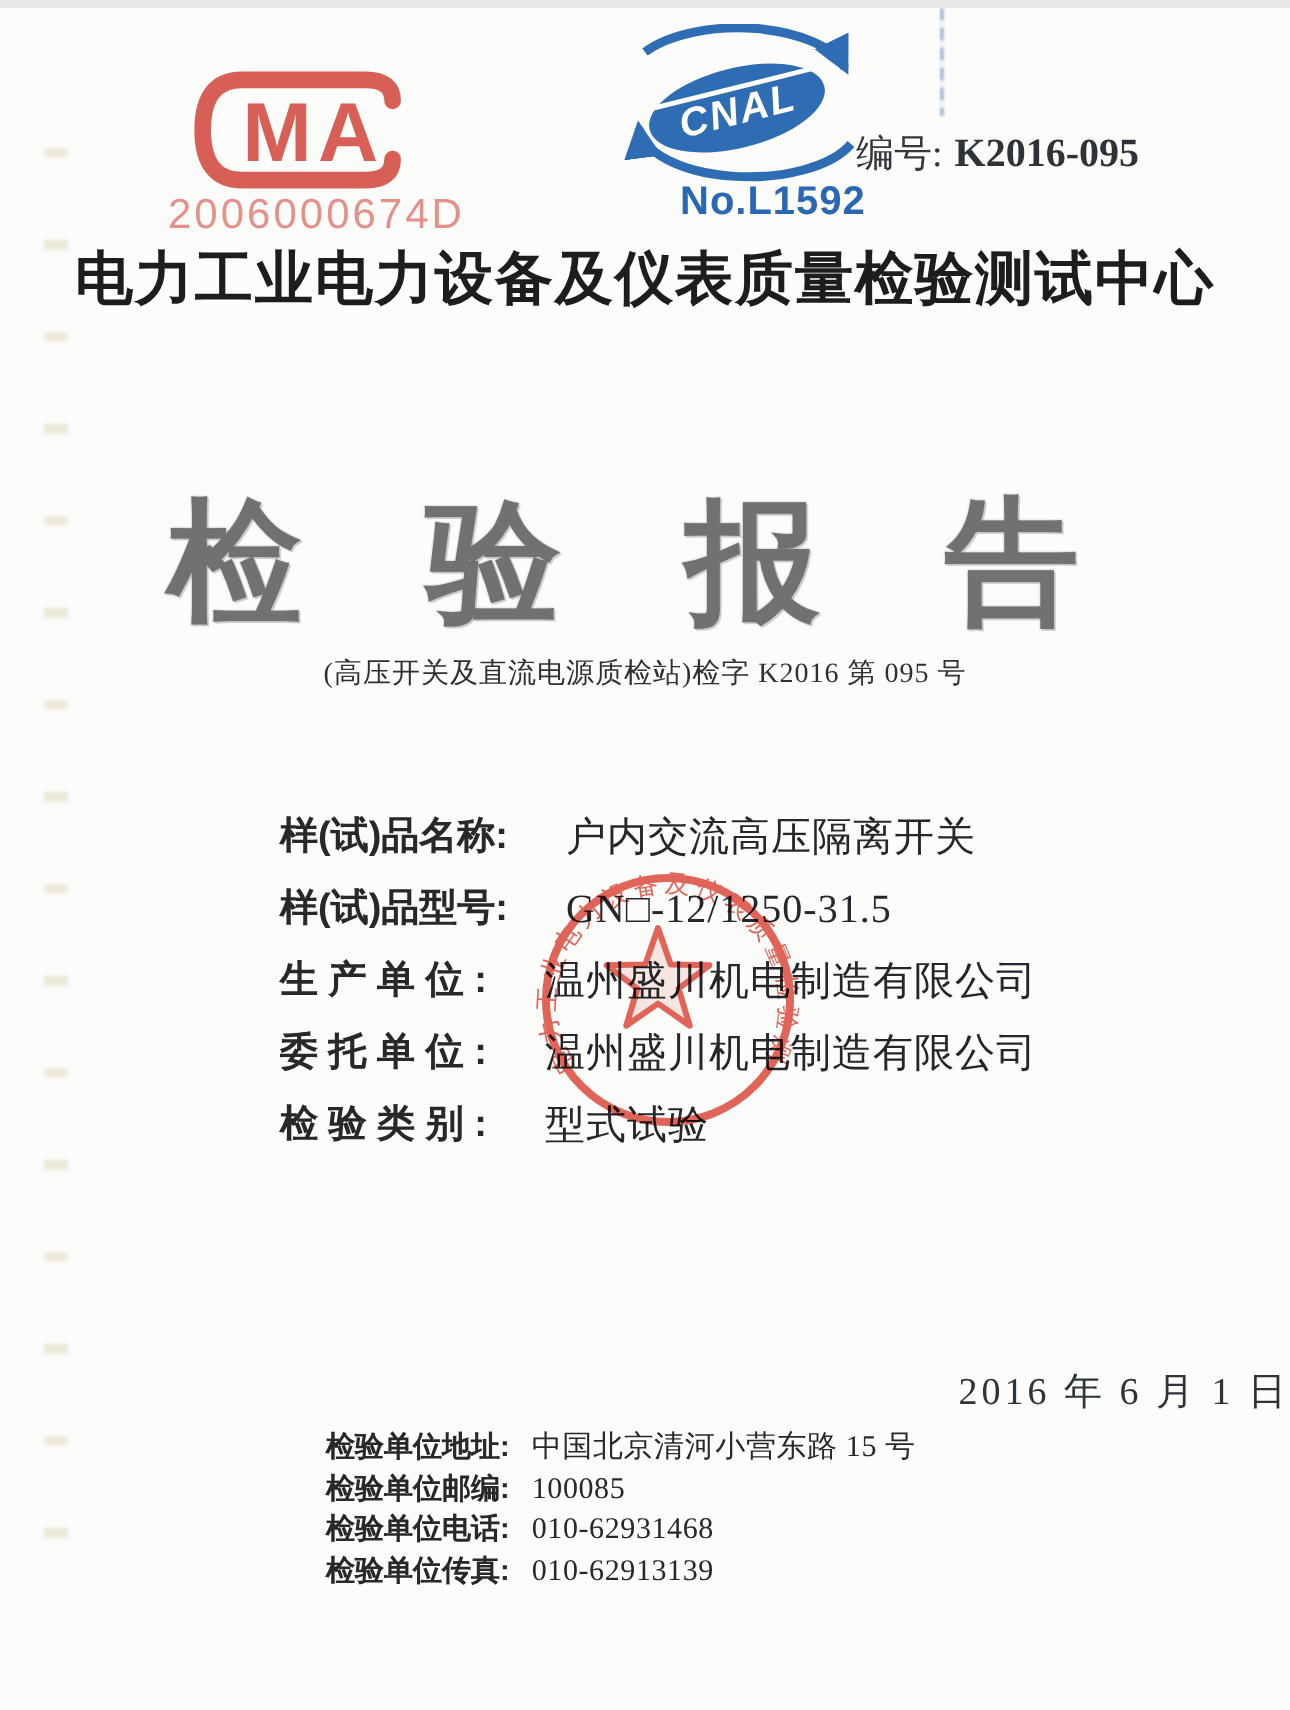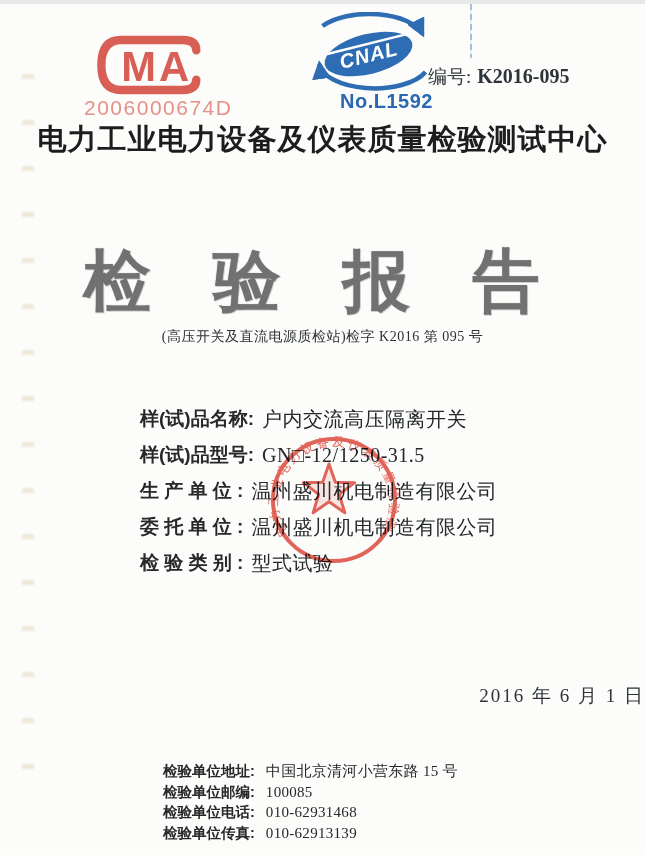--- a/index.html
+++ b/index.html
@@ -60,36 +60,36 @@
     text-shadow:0 0 1px rgba(120,120,120,0.75), 1px 1px 0 rgba(140,140,140,0.35);
     white-space:nowrap;
   }
   .report-subtitle{
     position:absolute;left:0;top:324px;width:645px;text-align:center;
     font-size:14px;color:#2c3136;letter-spacing:0.5px;white-space:nowrap;
   }
   .fields{
     position:absolute;left:140px;top:404px;display:flex;flex-direction:column;gap:14px;
   }
-  .field-row{display:flex;align-items:flex-end;white-space:pre;line-height:22px;}
+  .field-row{display:flex;align-items:flex-end;white-space:pre;line-height:22px;gap:21px;}
   .field-label{
     font-family:"Liberation Sans", sans-serif;font-weight:600;
     font-size:19px;color:#26282a;min-width:102px;
   }
   .field-value{font-size:20px;color:#24282c;margin-left:8px;letter-spacing:0.5px;}
   .seal{
     position:absolute;left:264px;top:426px;width:140px;height:140px;
     mix-blend-mode:multiply;opacity:0.85;pointer-events:none;
   }
   .date-line{
     position:absolute;left:0;top:679px;width:645px;text-align:right;
     font-size:19px;color:#2e343b;letter-spacing:2px;white-space:nowrap;
   }
   .footer-block{
-    position:absolute;left:163px;top:759px;display:flex;flex-direction:column;gap:4.5px;
+    position:absolute;left:163px;top:712px;display:flex;flex-direction:column;gap:4.5px;
   }
   .footer-row{white-space:nowrap;line-height:15px;}
   .footer-label{
     font-family:"Liberation Sans", sans-serif;font-weight:600;
     font-size:14.5px;color:#26282a;
   }
   .footer-value{font-size:15px;color:#26282a;margin-left:7px;letter-spacing:0.3px;}
 </style>
 </head>
 <body>

